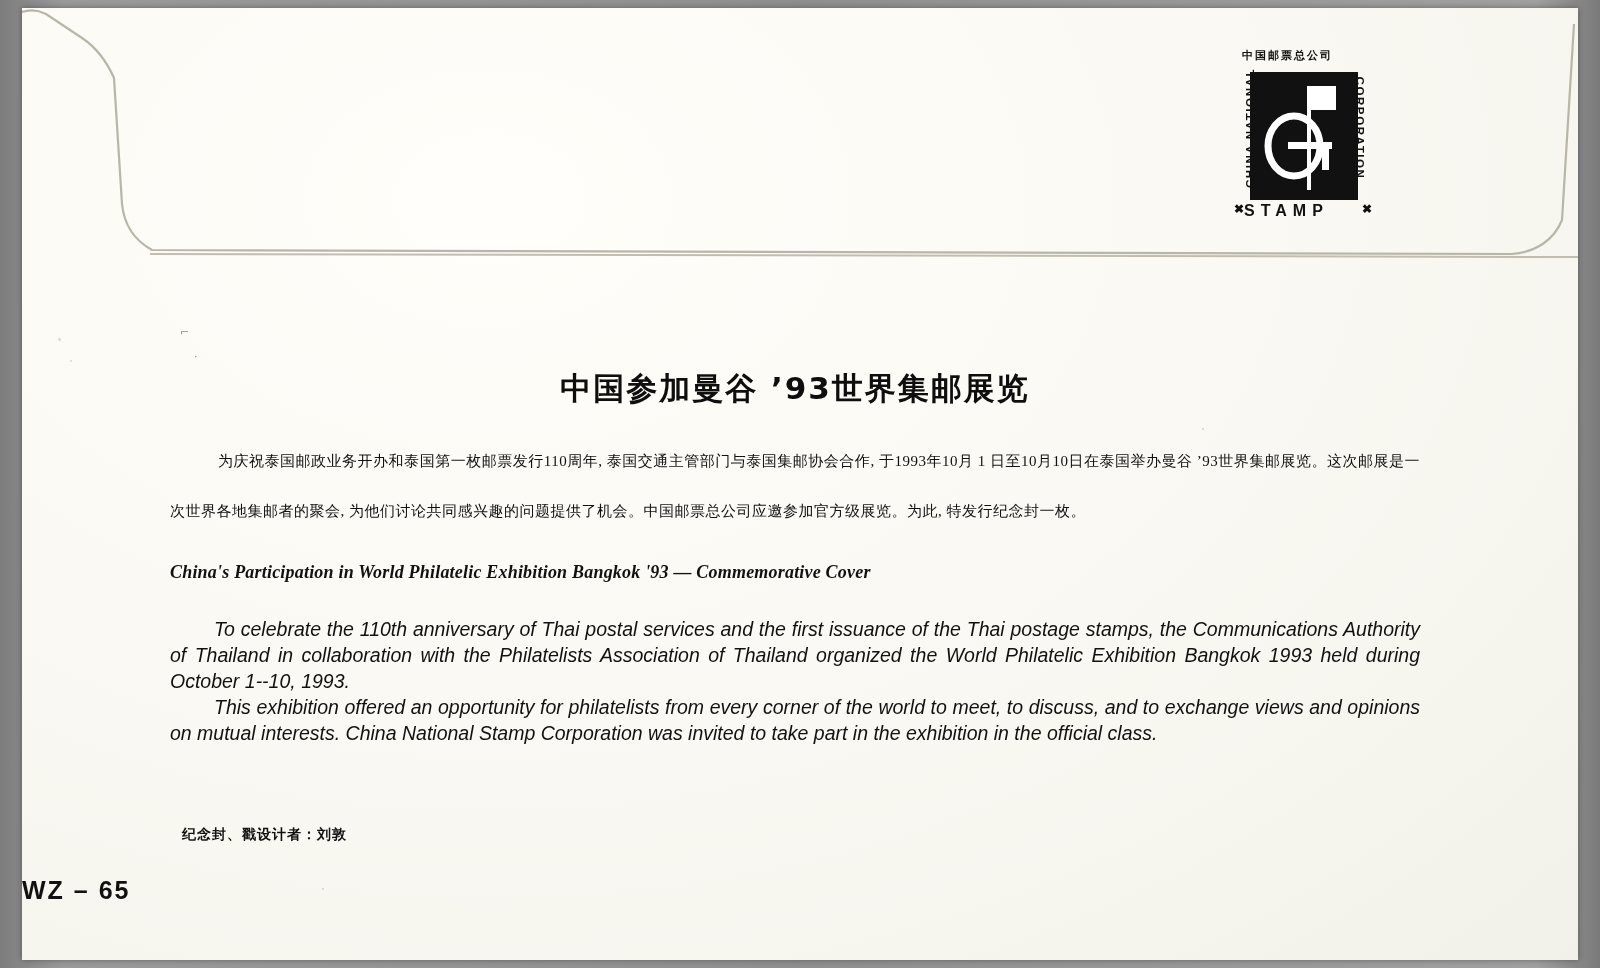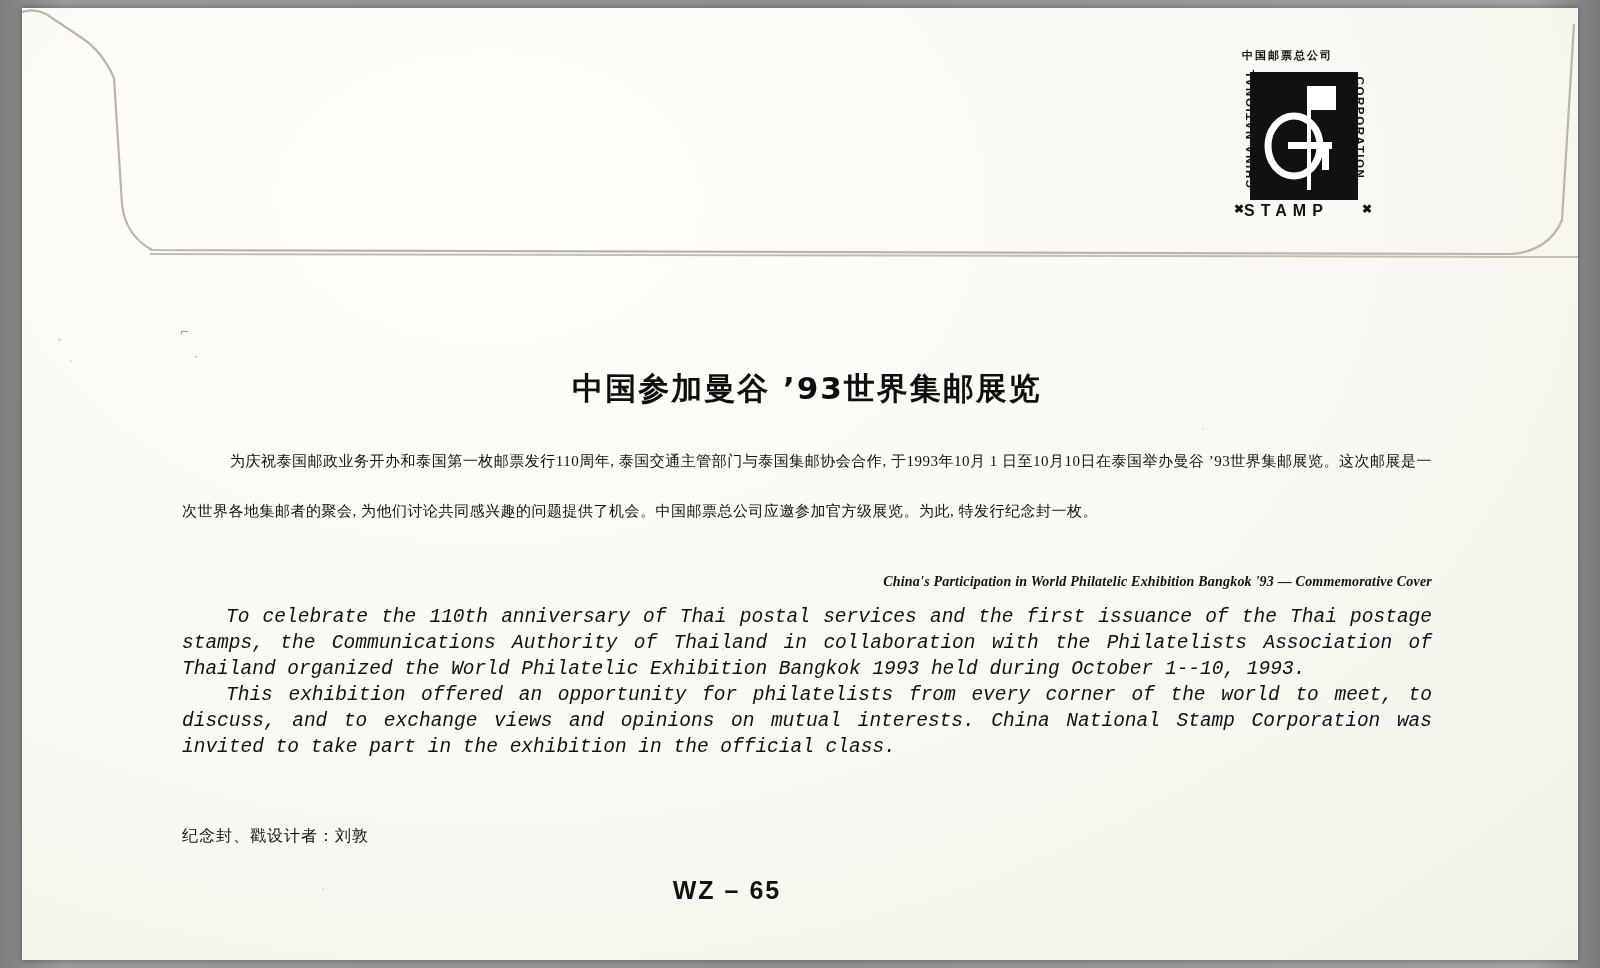--- a/index.html
+++ b/index.html
@@ -113,21 +113,21 @@
   }
   .bottom-mark {
     position: absolute;
     font-size: 12px;
     color: #111;
     font-weight: bold;
   }
   
   #content {
     position: absolute;
-    left: 160px;
+    left: 148px;
     top: 360px;
     width: 1250px;
   }
   #title-cn {
     text-align: center;
     font-family: "DejaVu Sans", sans-serif;
     font-weight: bold;
     font-size: 31px;
     letter-spacing: 2px;
     color: #0e0e0e;
@@ -136,32 +136,32 @@
   .body-cn {
     font-family: Liberation Serif, serif;
     font-size: 15px;
     line-height: 50px;
     color: #111;
     text-align: justify;
     letter-spacing: 0.5px;
     text-indent: 48px;
   }
   #title-en {
-    margin-top: 38px;
-    text-align: right;
+    margin-top: 26px;
+    text-align: left;
     font-family: "Liberation Serif", serif;
     font-style: italic;
     font-weight: bold;
-    font-size: 14px;
+    font-size: 18px;
     letter-spacing: .2px;
     color: #111;
   }
   .body-en {
-    margin-top: 14px;
-    font-family: Liberation Mono, monospace;
+    margin-top: 33px;
+    font-family: Liberation Sans, sans-serif;
     font-style: italic;
     font-size: 19.5px;
     line-height: 26px;
     color: #111;
     text-align: justify;
   }
   .body-en p {
     margin: 0;
     text-indent: 44px;
   }
@@ -169,37 +169,37 @@
     position: absolute;
     left: 160px;
     top: 818px;
     width: 1250px;
     display: flex;
     justify-content: space-between;
     align-items: baseline;
   }
   #credit-cn {
     font-family: "DejaVu Sans", sans-serif;
-    font-size: 16px;
-    font-weight: normal;
+    font-size: 14px;
+    font-weight: bold;
     color: #111;
     letter-spacing: 1px;
   }
   #credit-en {
     font-family: "Liberation Serif", serif;
     font-style: italic;
     font-size: 20px;
     color: #111;
   }
   #code {
     position: absolute;
     left: 0;
     top: 868px;
     width: 1410px;
-    text-align: center;
+    text-align: left;
     font-family: "Liberation Sans", sans-serif;
     font-weight: bold;
     font-size: 25px;
     letter-spacing: 2px;
     color: #111;
   }
   .faint-mark {
     position: absolute;
     color: #8e8a80;
     font-size: 11px;

